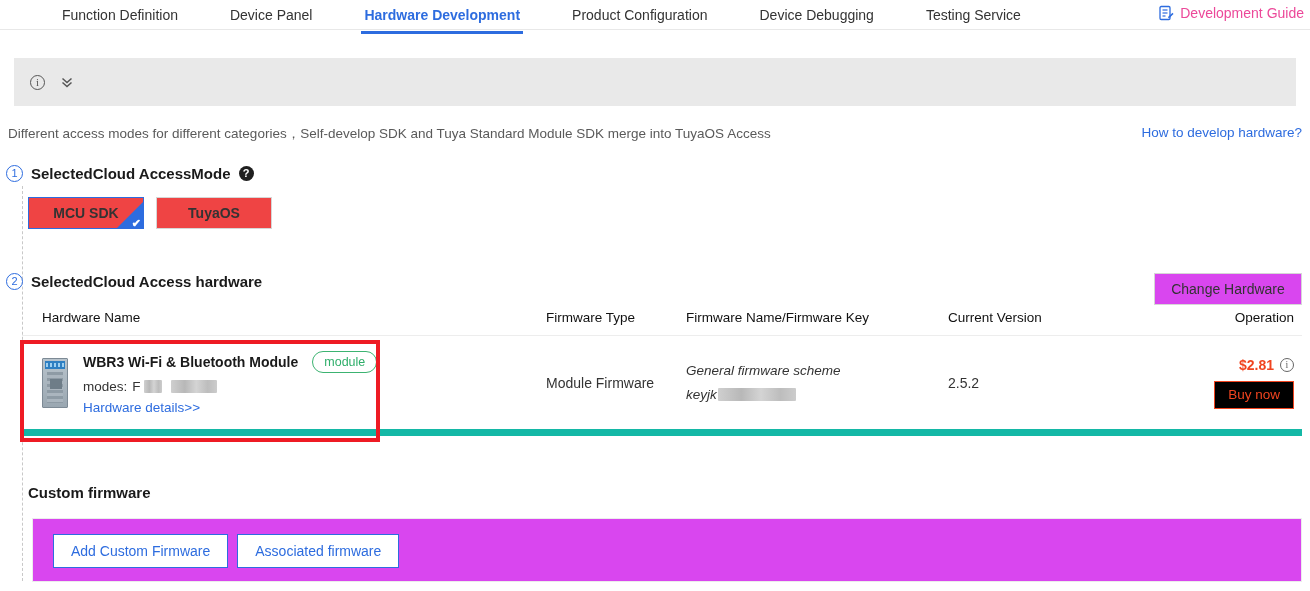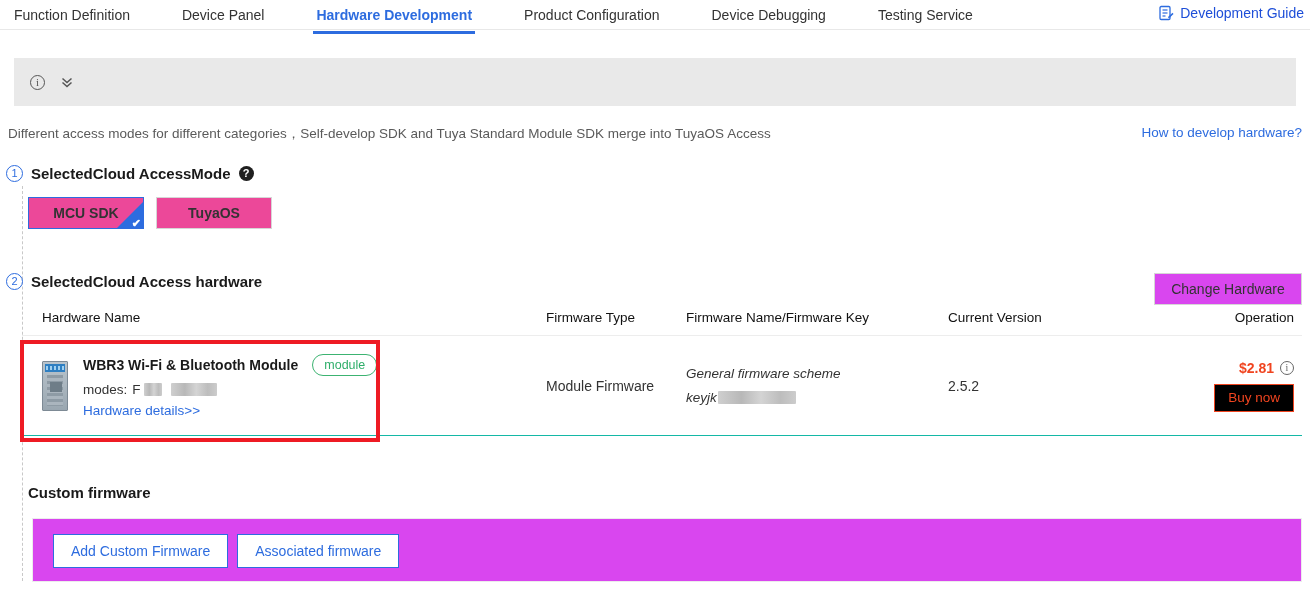--- a/index.html
+++ b/index.html
@@ -17,21 +17,21 @@
 
   
   .topnav {
     height: 30px;
     display: flex;
     align-items: flex-start;
     position: relative;
     border-bottom: 1px solid #e8e8e8;
     padding-top: 0;
   }
-  .tabs { display: flex; align-items: center; }
+  .tabs { display: flex; align-items: center; margin-left: 48px; }
   .tab {
     font-size: 14px;
     color: #333;
     padding: 0 0 9px 0;
     margin: 0 0 0 0;
     cursor: pointer;
     white-space: nowrap;
     line-height: 20px;
     position: relative;
     top: 5px;
@@ -46,21 +46,21 @@
     background: #2d6cdf;
   }
   .tab-first { margin-left: 14px; }
   .devguide {
     position: absolute;
     right: 6px;
     top: 5px;
     display: flex;
     align-items: center;
     gap: 6px;
-    color: #1d4ed8;
+    color: #ec4899;
     font-size: 14px;
     cursor: pointer;
   }
   .devguide svg { display: block; }
 
   
   .banner {
     position: absolute;
     left: 14px;
     top: 58px;
@@ -156,21 +156,21 @@
     flex: none;
   }
   #step1 { left: 6px; top: 165px; }
   #step2 { left: 6px; top: 273px; }
 
   
   .modebar { position: absolute; left: 28px; top: 197px; display: flex; gap: 12px; }
   .modebtn {
     width: 116px; height: 32px;
     border: 1px solid #d6d6d6;
-    background: #ec4899;
+    background: #ef4444;
     font-size: 14px;
     color: #333;
     display: flex; align-items: center; justify-content: center;
     cursor: pointer;
     position: relative;
     overflow: hidden;
     font-weight: bold;
   }
   .modebtn.selected { border: 1px solid #2d6cdf; }
   .modebtn.selected .corner {
@@ -218,21 +218,21 @@
     font-size: 13.5px;
     color: #111;
     font-weight: normal;
     border-bottom: 1px solid #ededed;
     padding-bottom: 8px;
   }
   .hwtable .trow {
     display: flex;
     align-items: center;
     min-height: 100px;
-    border-bottom: 1px solid #14b8a6;
+    border-bottom: 7px solid #14b8a6;
   }
   .c-name { width: 524px; padding-left: 20px; }
   .c-type { width: 140px; }
   .c-fw   { width: 262px; }
   .c-ver  { width: 206px; }
   .c-op   { width: 148px; text-align: right; padding-right: 8px; }
 
   .hw-cell { display: flex; align-items: center; gap: 15px; }
   .hw-thumb {
     width: 26px; height: 50px;

